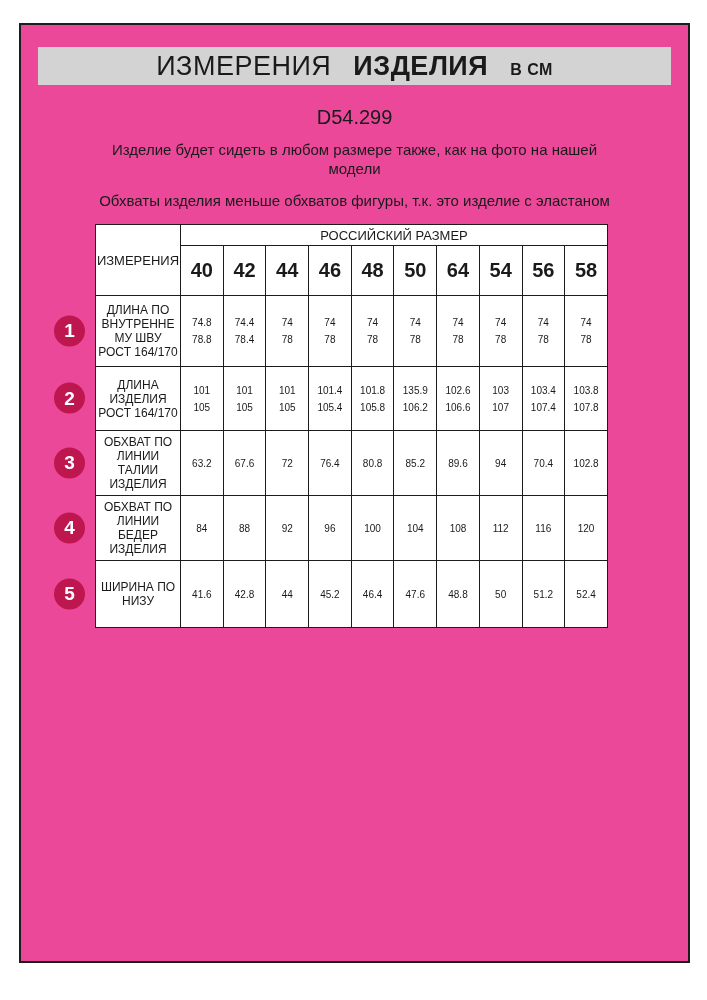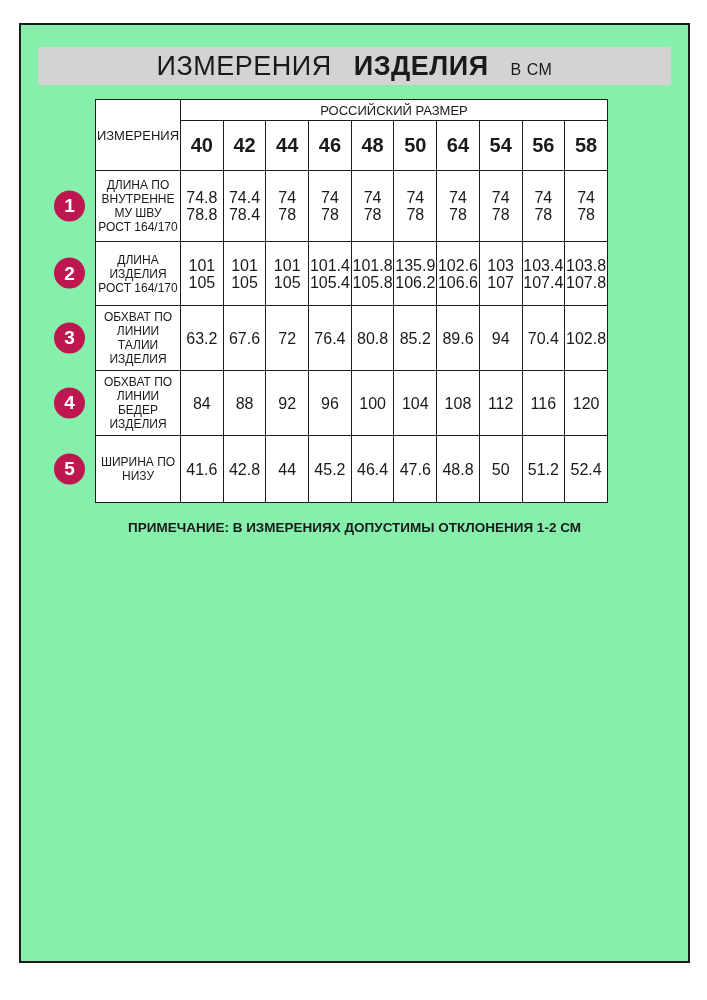--- a/index.html
+++ b/index.html
@@ -8,35 +8,35 @@
     background: #ffffff;
     font-family: "Liberation Sans", sans-serif;
     color: #1a1a1a;
     overflow: hidden;
   }
   .page-frame {
     position: absolute;
     left: 19px; top: 23px;
     width: 671px; height: 940px;
     border: 2px solid #1c1c1c;
-    background: #86efac;
+    background: #ec4899;
   }
   .title-bar {
     margin: 22px 17px 0 17px;
     height: 38px;
     background: #d3d3d3;
     display: flex;
     justify-content: center;
     align-items: baseline;
     gap: 22px;
     padding-top: 4px;
   }
   .title-main   { font-size: 27px; font-weight: 400; letter-spacing: 0.5px; }
   .title-bold   { font-size: 27px; font-weight: 700; letter-spacing: 0.5px; }
-  .title-unit   { font-size: 16px; font-weight: 400; letter-spacing: 0.5px; }
+  .title-unit   { font-size: 16px; font-weight: 700; letter-spacing: 0.5px; }
   .product-code {
     margin-top: 21px;
     text-align: center;
     font-size: 20px;
   }
   .note {
     margin: 11px auto 0 auto;
     max-width: 520px;
     text-align: center;
     font-size: 15px;
@@ -66,21 +66,21 @@
   .corner-th { font-size: 13px; }
   .group-th  { font-size: 13px; }
   .size-th   { font-size: 20px; font-weight: 700; }
   tbody th.row-label {
     font-size: 12px;
     line-height: 14px;
     white-space: pre-line;
     padding: 4px 1px;
   }
   tbody td.val {
-    font-size: 16px;
+    font-size: 10px;
     line-height: 17px;
     white-space: pre-line;
   }
   tbody tr.r-0 { height: 71px; }
   tbody tr.r-1 { height: 64px; }
   tbody tr.r-2 { height: 64px; }
   tbody tr.r-3 { height: 64px; }
   tbody tr.r-4 { height: 67px; }
   .badge {
     position: absolute;
@@ -106,21 +106,24 @@
 <body>
 
 <div class="page-frame">
 
   <div class="title-bar" style="background: rgb(211, 211, 211);">
     <span class="title-main">ИЗМЕРЕНИЯ</span>
     <span class="title-bold">ИЗДЕЛИЯ</span>
     <span class="title-unit">В СМ</span>
   </div>
 
-
+  <div class="product-code">D54.299</div>
+
+  <p class="note">Изделие будет сидеть в любом размере также, как на фото на нашей модели</p>
+  <p class="note">Обхваты изделия меньше обхватов фигуры, т.к. это изделие с эластаном</p>
 
   <div class="table-wrap" id="table-wrap">
     <table id="size-table">
       <colgroup>
         <col class="c-label">
       </colgroup>
       <thead>
         <tr class="group-row">
           <th class="corner-th" rowspan="2">ИЗМЕРЕНИЯ</th>
           <th class="group-th" colspan="10">РОССИЙСКИЙ РАЗМЕР</th>
@@ -238,15 +241,14 @@
           </tr>
         </tbody>
     </table>
   <div class="badge" style="background: rgb(190, 22, 79); top: 106.5px;">1</div>
       <div class="badge" style="background: rgb(190, 22, 79); top: 174px;">2</div>
       <div class="badge" style="background: rgb(190, 22, 79); top: 238.5px;">3</div>
       <div class="badge" style="background: rgb(190, 22, 79); top: 303.5px;">4</div>
       <div class="badge" style="background: rgb(190, 22, 79); top: 369.5px;">5</div>
     </div>
 
-  <p class="footnote">ПРИМЕЧАНИЕ: В ИЗМЕРЕНИЯХ ДОПУСТИМЫ ОТКЛОНЕНИЯ 1-2 СМ</p>
 
 </div>
 
 </body></html>

